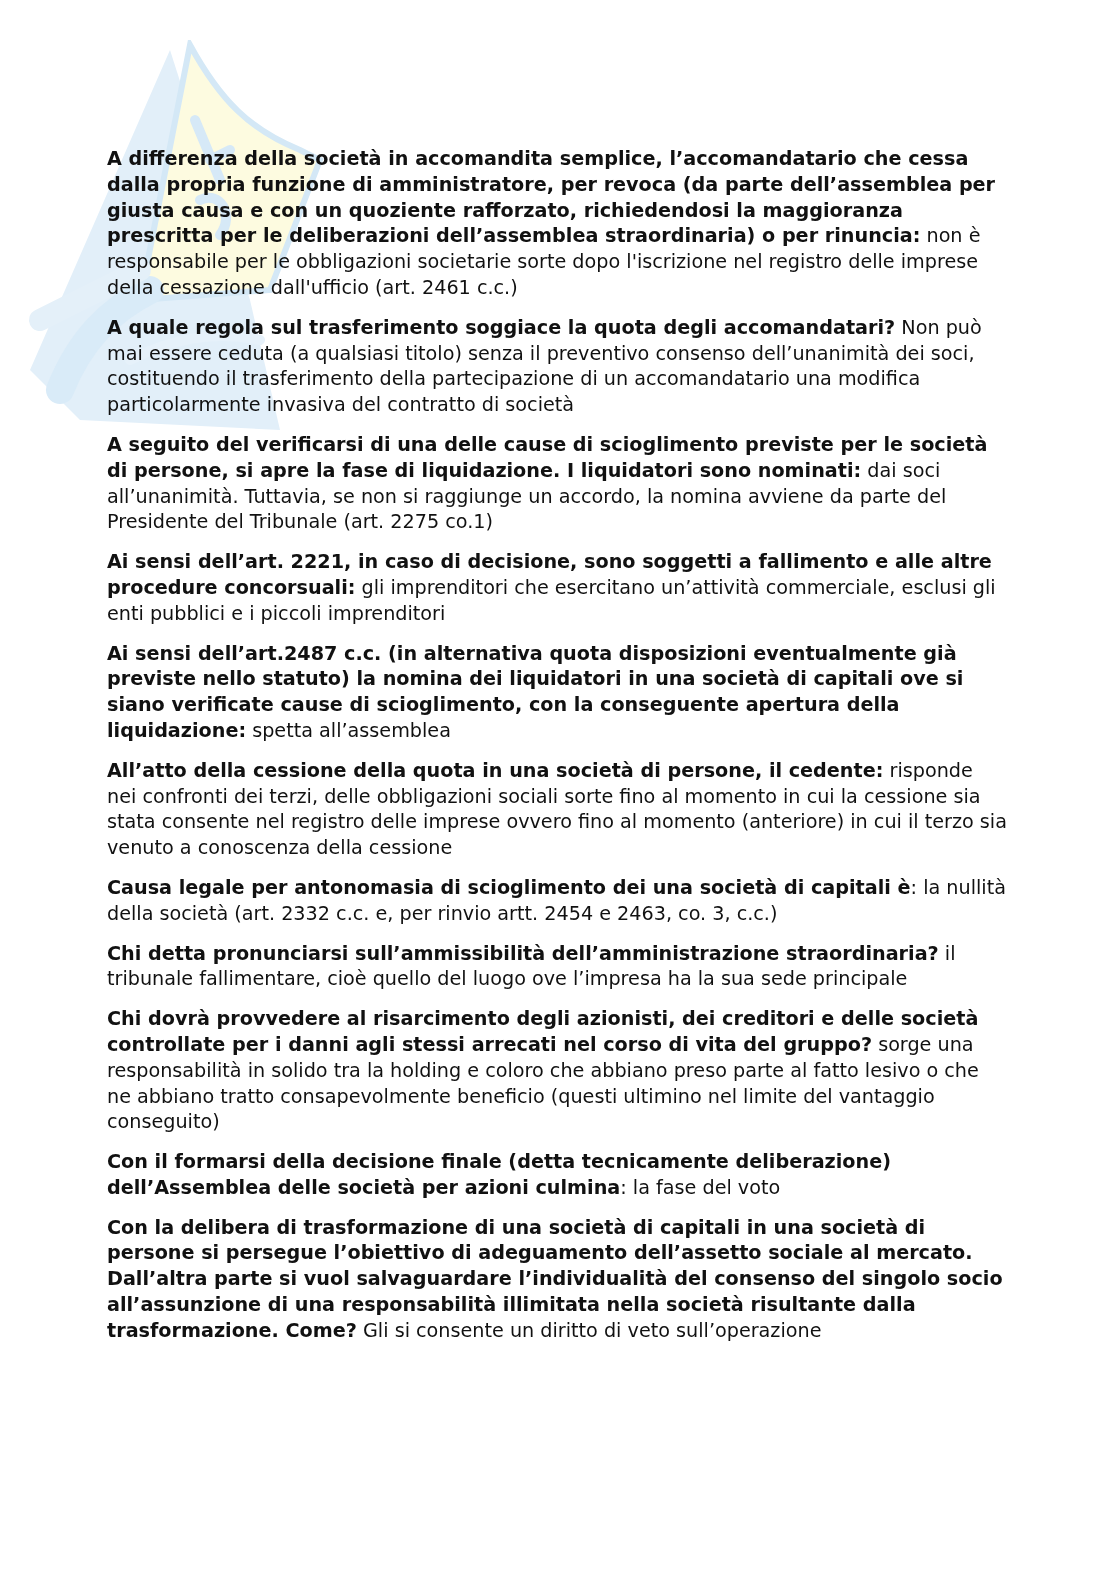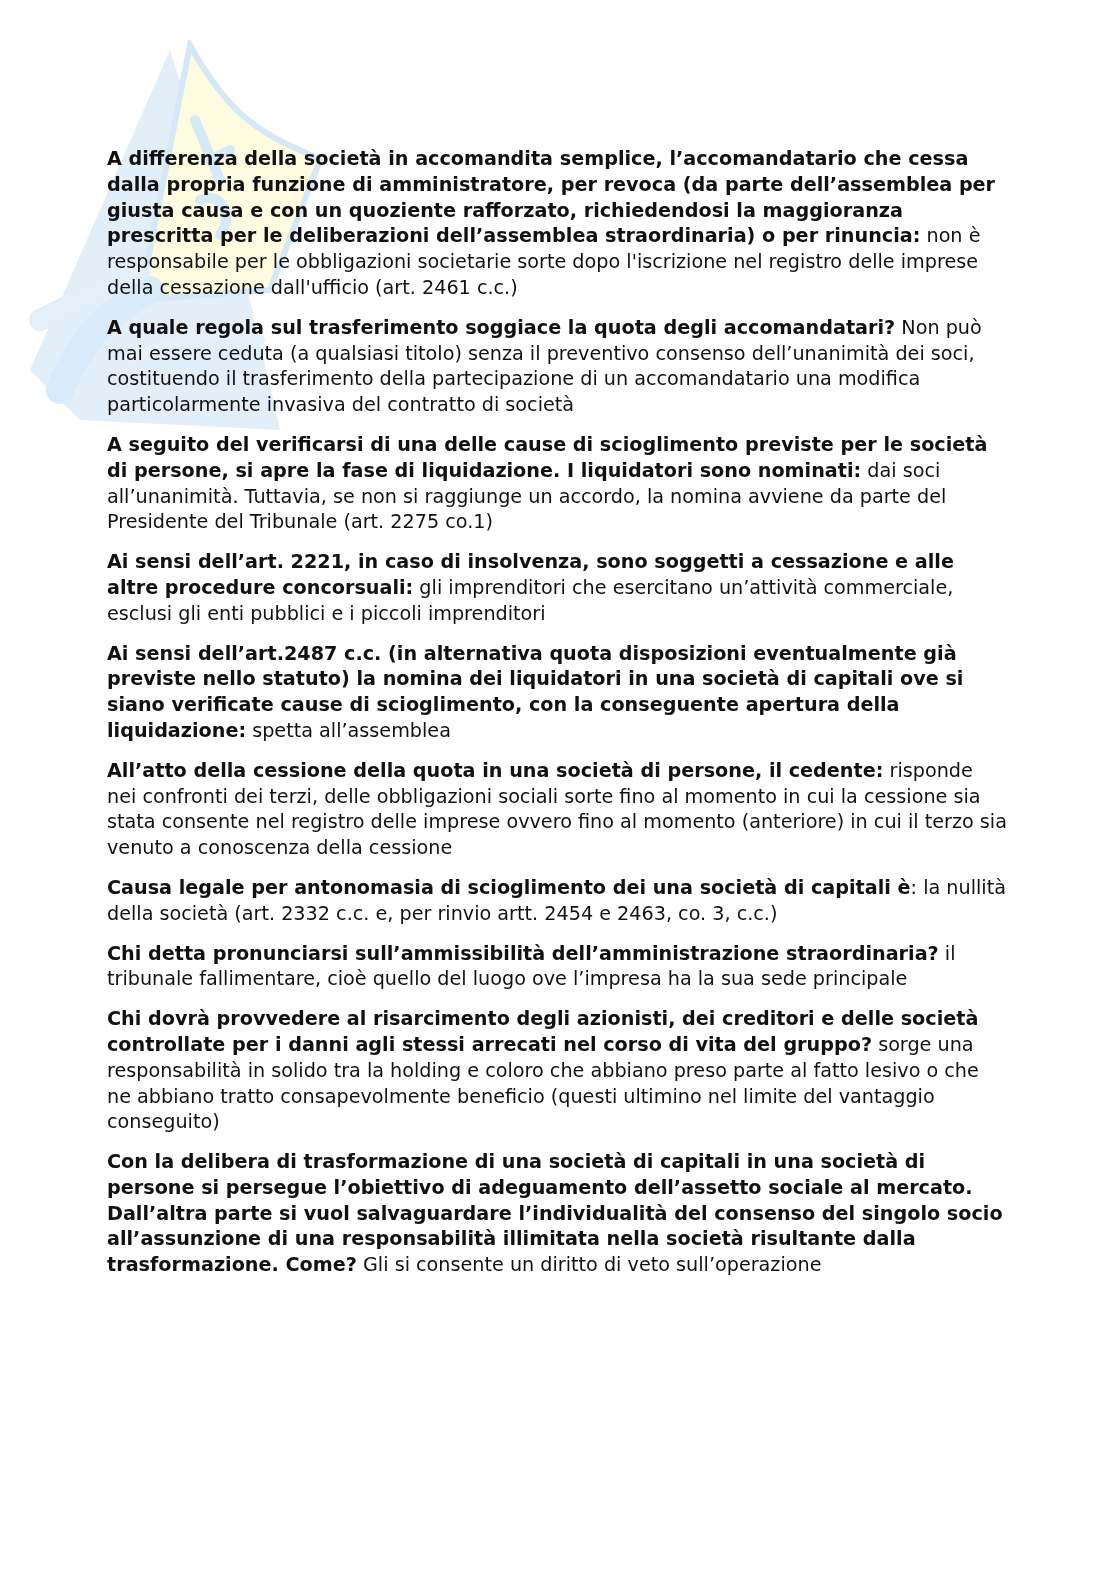--- a/index.html
+++ b/index.html
@@ -68,21 +68,21 @@
 
   <p class="qa">
     <span class="q">A quale regola sul trasferimento soggiace la quota degli accomandatari?</span><span class="a"> Non può mai essere ceduta (a qualsiasi titolo) senza il preventivo consenso dell’unanimità dei soci, costituendo il trasferimento della partecipazione di un accomandatario una modifica particolarmente invasiva del contratto di società</span>
   </p>
 
   <p class="qa">
     <span class="q">A seguito del verificarsi di una delle cause di scioglimento previste per le società di persone, si apre la fase di liquidazione. I liquidatori sono nominati:</span><span class="a"> dai soci all’unanimità. Tuttavia, se non si raggiunge un accordo, la nomina avviene da parte del Presidente del Tribunale (art. 2275 co.1)</span>
   </p>
 
   <p class="qa">
-    <span class="q">Ai sensi dell’art. 2221, in caso di insolvenza, sono soggetti a cessazione e alle altre procedure concorsuali:</span><span class="a"> gli imprenditori che esercitano un’attività commerciale, esclusi gli enti pubblici e i piccoli imprenditori</span>
+    <span class="q">Ai sensi dell’art. 2221, in caso di decisione, sono soggetti a fallimento e alle altre procedure concorsuali:</span><span class="a"> gli imprenditori che esercitano un’attività commerciale, esclusi gli enti pubblici e i piccoli imprenditori</span>
   </p>
 
   <p class="qa">
     <span class="q">Ai sensi dell’art.2487 c.c. (in alternativa quota disposizioni eventualmente già previste nello statuto) la nomina dei liquidatori in una società di capitali ove si siano verificate cause di scioglimento, con la conseguente apertura della liquidazione:</span><span class="a"> spetta all’assemblea</span>
   </p>
 
 
   <p class="qa">
     <span class="q">All’atto della cessione della quota in una società di persone, il cedente:</span><span class="a"> risponde nei confronti dei terzi, delle obbligazioni sociali sorte fino al momento in cui la cessione sia stata consente nel registro delle imprese ovvero fino al momento (anteriore) in cui il terzo sia venuto a conoscenza della cessione</span>
   </p>
@@ -92,18 +92,21 @@
   </p>
 
   <p class="qa">
     <span class="q">Chi detta pronunciarsi sull’ammissibilità dell’amministrazione straordinaria?</span><span class="a"> il tribunale fallimentare, cioè quello del luogo ove l’impresa ha la sua sede principale</span>
   </p>
 
   <p class="qa">
     <span class="q">Chi dovrà provvedere al risarcimento degli azionisti, dei creditori e delle società controllate per i danni agli stessi arrecati nel corso di vita del gruppo?</span><span class="a"> sorge una responsabilità in solido tra la holding e coloro che abbiano preso parte al fatto lesivo o che ne abbiano tratto consapevolmente beneficio (questi ultimino nel limite del vantaggio conseguito)</span>
   </p>
 
+  <p class="qa">
+    <span class="q">Con il formarsi della decisione finale (detta tecnicamente deliberazione) dell’Assemblea delle società per azioni culmina</span><span class="a">: la fase del voto</span>
+  </p>
 
   <p class="qa">
     <span class="q">Con la delibera di trasformazione di una società di capitali in una società di persone si persegue l’obiettivo di adeguamento dell’assetto sociale al mercato. Dall’altra parte si vuol salvaguardare l’individualità del consenso del singolo socio all’assunzione di una responsabilità illimitata nella società risultante dalla trasformazione. Come?</span><span class="a"> Gli si consente un diritto di veto sull’operazione</span>
   </p>
 
 </main>
 
 </body></html>

